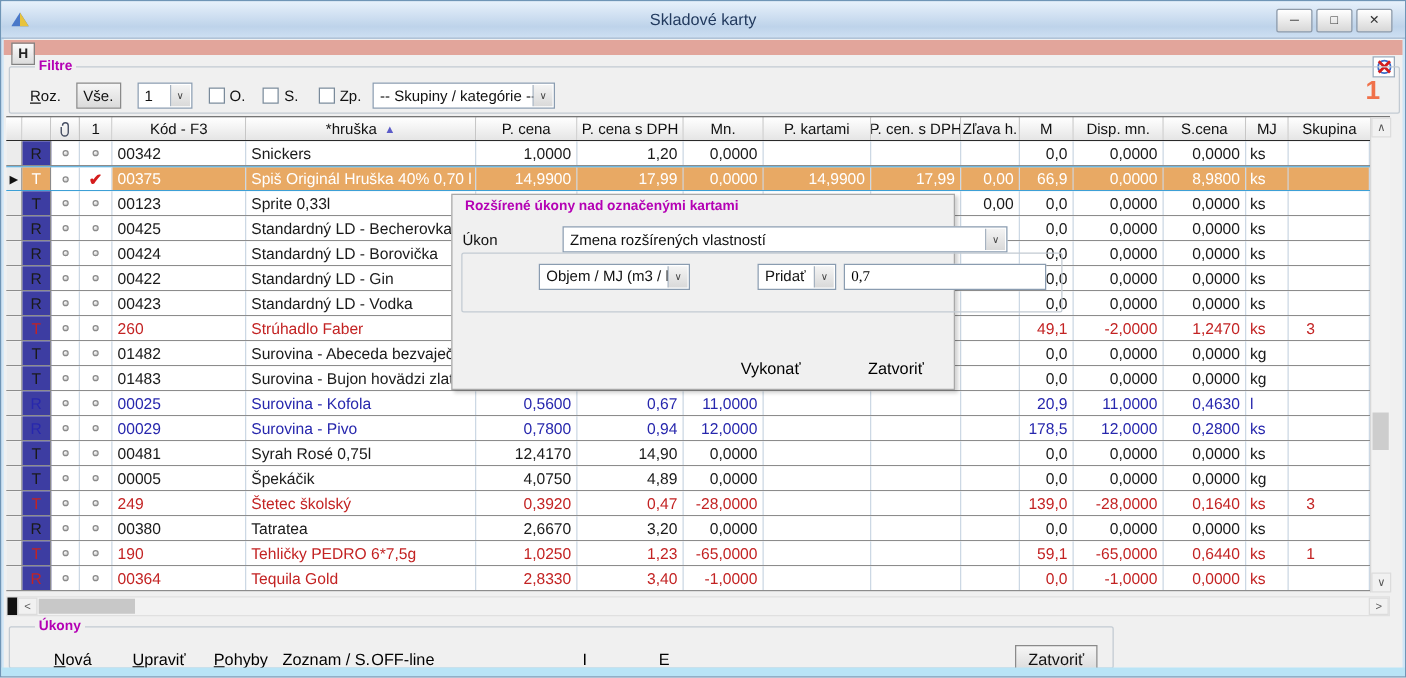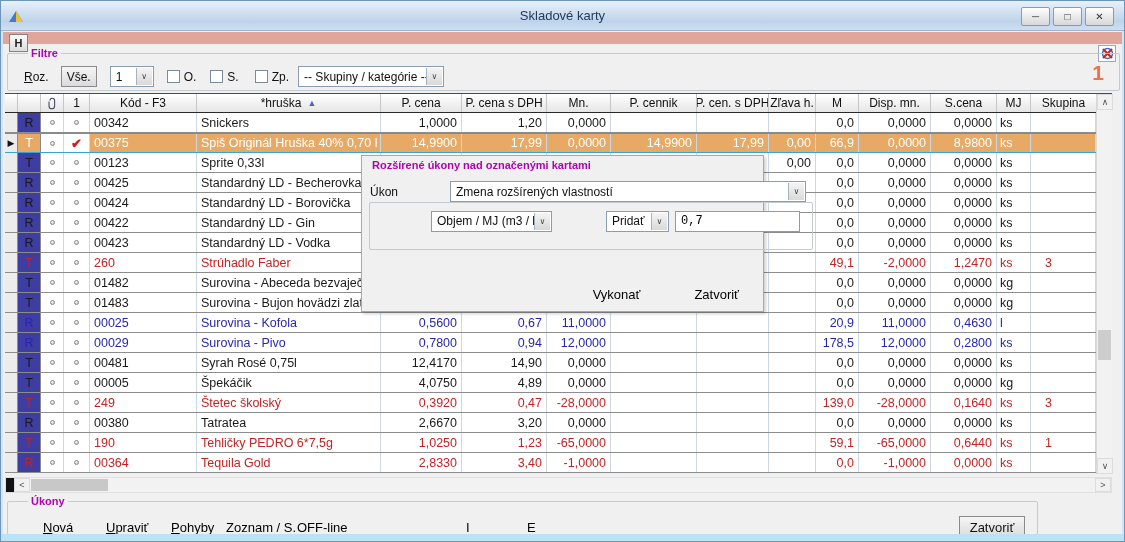--- a/index.html
+++ b/index.html
@@ -66,35 +66,35 @@
   .trow.selected .cell.clip,.trow.selected .cell.chk{background:#fff;}
   
   .vscroll{position:absolute;right:0;top:0;width:16px;height:380px;background:#f2f2f2;border-left:1px solid #d8d8d8;}
   .sbtn{position:absolute;width:16px;height:16px;background:#f1f1f1;border:1px solid #dcdcdc;color:#555;
         font-size:9px;display:flex;align-items:center;justify-content:center;}
   .vthumb{position:absolute;left:1px;width:13px;top:236px;height:30px;background:#cdcdcd;}
   .hscroll{position:absolute;left:4px;top:476px;width:1107px;height:16px;background:#f2f2f2;border:1px solid #e0e0e0;}
   .hblock{position:absolute;left:0;top:0;width:8px;height:14px;background:#111;}
   .hthumb{position:absolute;left:25px;top:1px;width:77px;height:12px;background:#c8c8c8;}
   
-  .ukony{position:absolute;left:4px;top:494px;width:1031px;height:40px;}
+  .ukony{position:absolute;left:4px;top:494px;width:884px;height:40px;}
   .flatbtn{position:absolute;top:12px;font-size:13px;color:#000;background:transparent;border:none;white-space:nowrap;}
   .closebtn{position:absolute;right:12px;top:9px;width:66px;height:22px;}
   .bottomstrip{position:absolute;left:0;right:0;bottom:0;height:7px;background:#b9e4f6;}
   
   .dialog{position:absolute;left:360px;top:154px;width:403px;height:157px;background:#f0f0f0;
           border:1px solid #a8a8a8;box-shadow:2px 2px 3px rgba(0,0,0,.18);z-index:10;}
   .dlg-title{position:absolute;left:10px;top:3px;font-size:11px;font-weight:bold;color:var(--magenta,#b400b4);}
   .dlg-ukon-lbl{position:absolute;left:8px;top:29px;font-size:12px;color:#111;}
   .dlg-ukon-combo{position:absolute;left:40px;top:25px;width:356px;}
   .dlg-group{position:absolute;left:5px;top:46px;width:393px;height:48px;}
   .dlg-group .ctl{display:flex;gap:6px;margin:2px 0 0 1px;}
   .dlg-actions{position:absolute;right:18px;top:130px;display:flex;gap:42px;}
   .dlg-flat{font-size:13px;color:#000;background:transparent;border:none;}
-  input.valbox{height:21px;border:1px solid #8a9cb0;font-size:12px;padding:0 5px;width:125px;font-family:Liberation Mono, monospace;}
+  input.valbox{height:21px;border:1px solid #8a9cb0;font-size:12px;padding:0 5px;width:162px;font-family:Liberation Serif, serif;}
 </style>
 </head>
 <body>
 
 <div class="window">
 
   <div class="titlebar">
     <span class="appicon">
       <svg width="15" height="13" viewBox="0 0 15 13">
           <polygon points="7,1 14,12 0,12" fill="#4a78c8"></polygon>
@@ -165,21 +165,21 @@
       </div>
       <div class="hcell">1</div>
       <div class="hcell">Kód - F3</div>
       <div class="hcell">
         <span>*hruška</span>
         <span class="sortmark">▲</span>
       </div>
       <div class="hcell">P. cena</div>
       <div class="hcell">P. cena s DPH</div>
       <div class="hcell">Mn.</div>
-      <div class="hcell">P. cennik</div>
+      <div class="hcell">P. kartami</div>
       <div class="hcell">P. cen. s DPH</div>
       <div class="hcell">Zľava h.</div>
       <div class="hcell">M</div>
       <div class="hcell">Disp. mn.</div>
       <div class="hcell">S.cena</div>
       <div class="hcell">MJ</div>
       <div class="hcell" style="border-right:none;">Skupina</div>
     </div>
     <div id="tbody">
         <div class="grid trow c-black">

